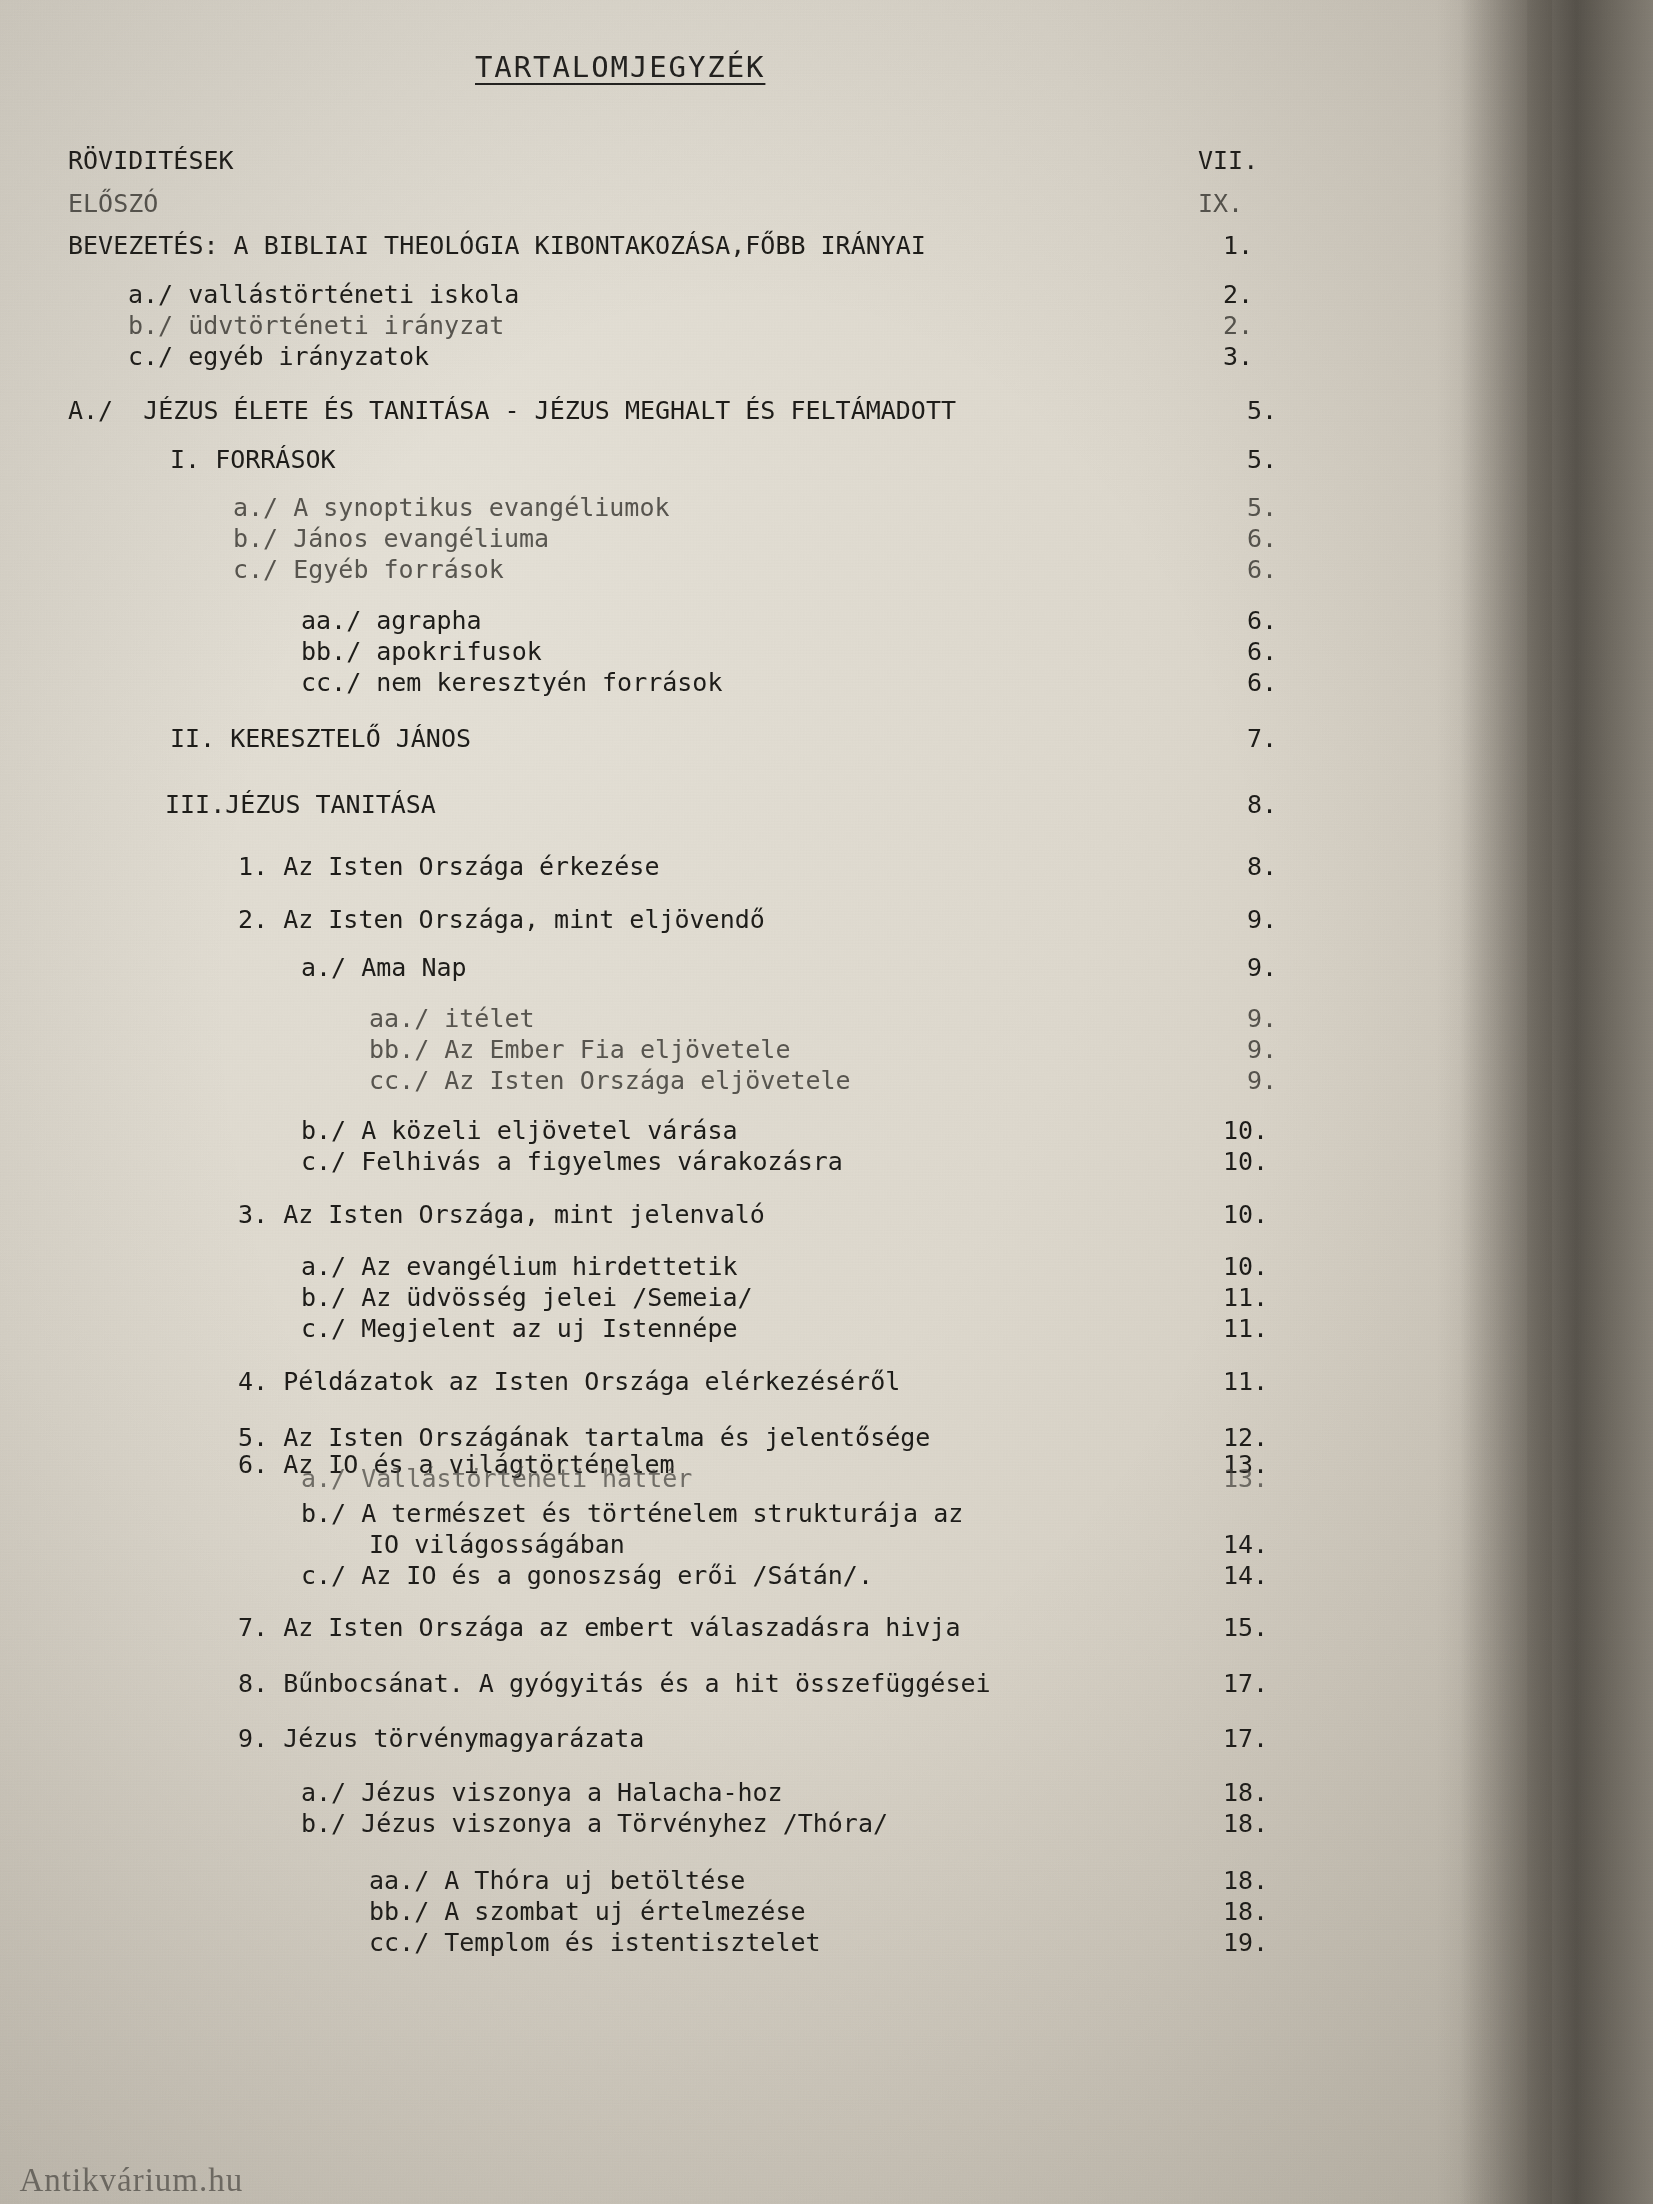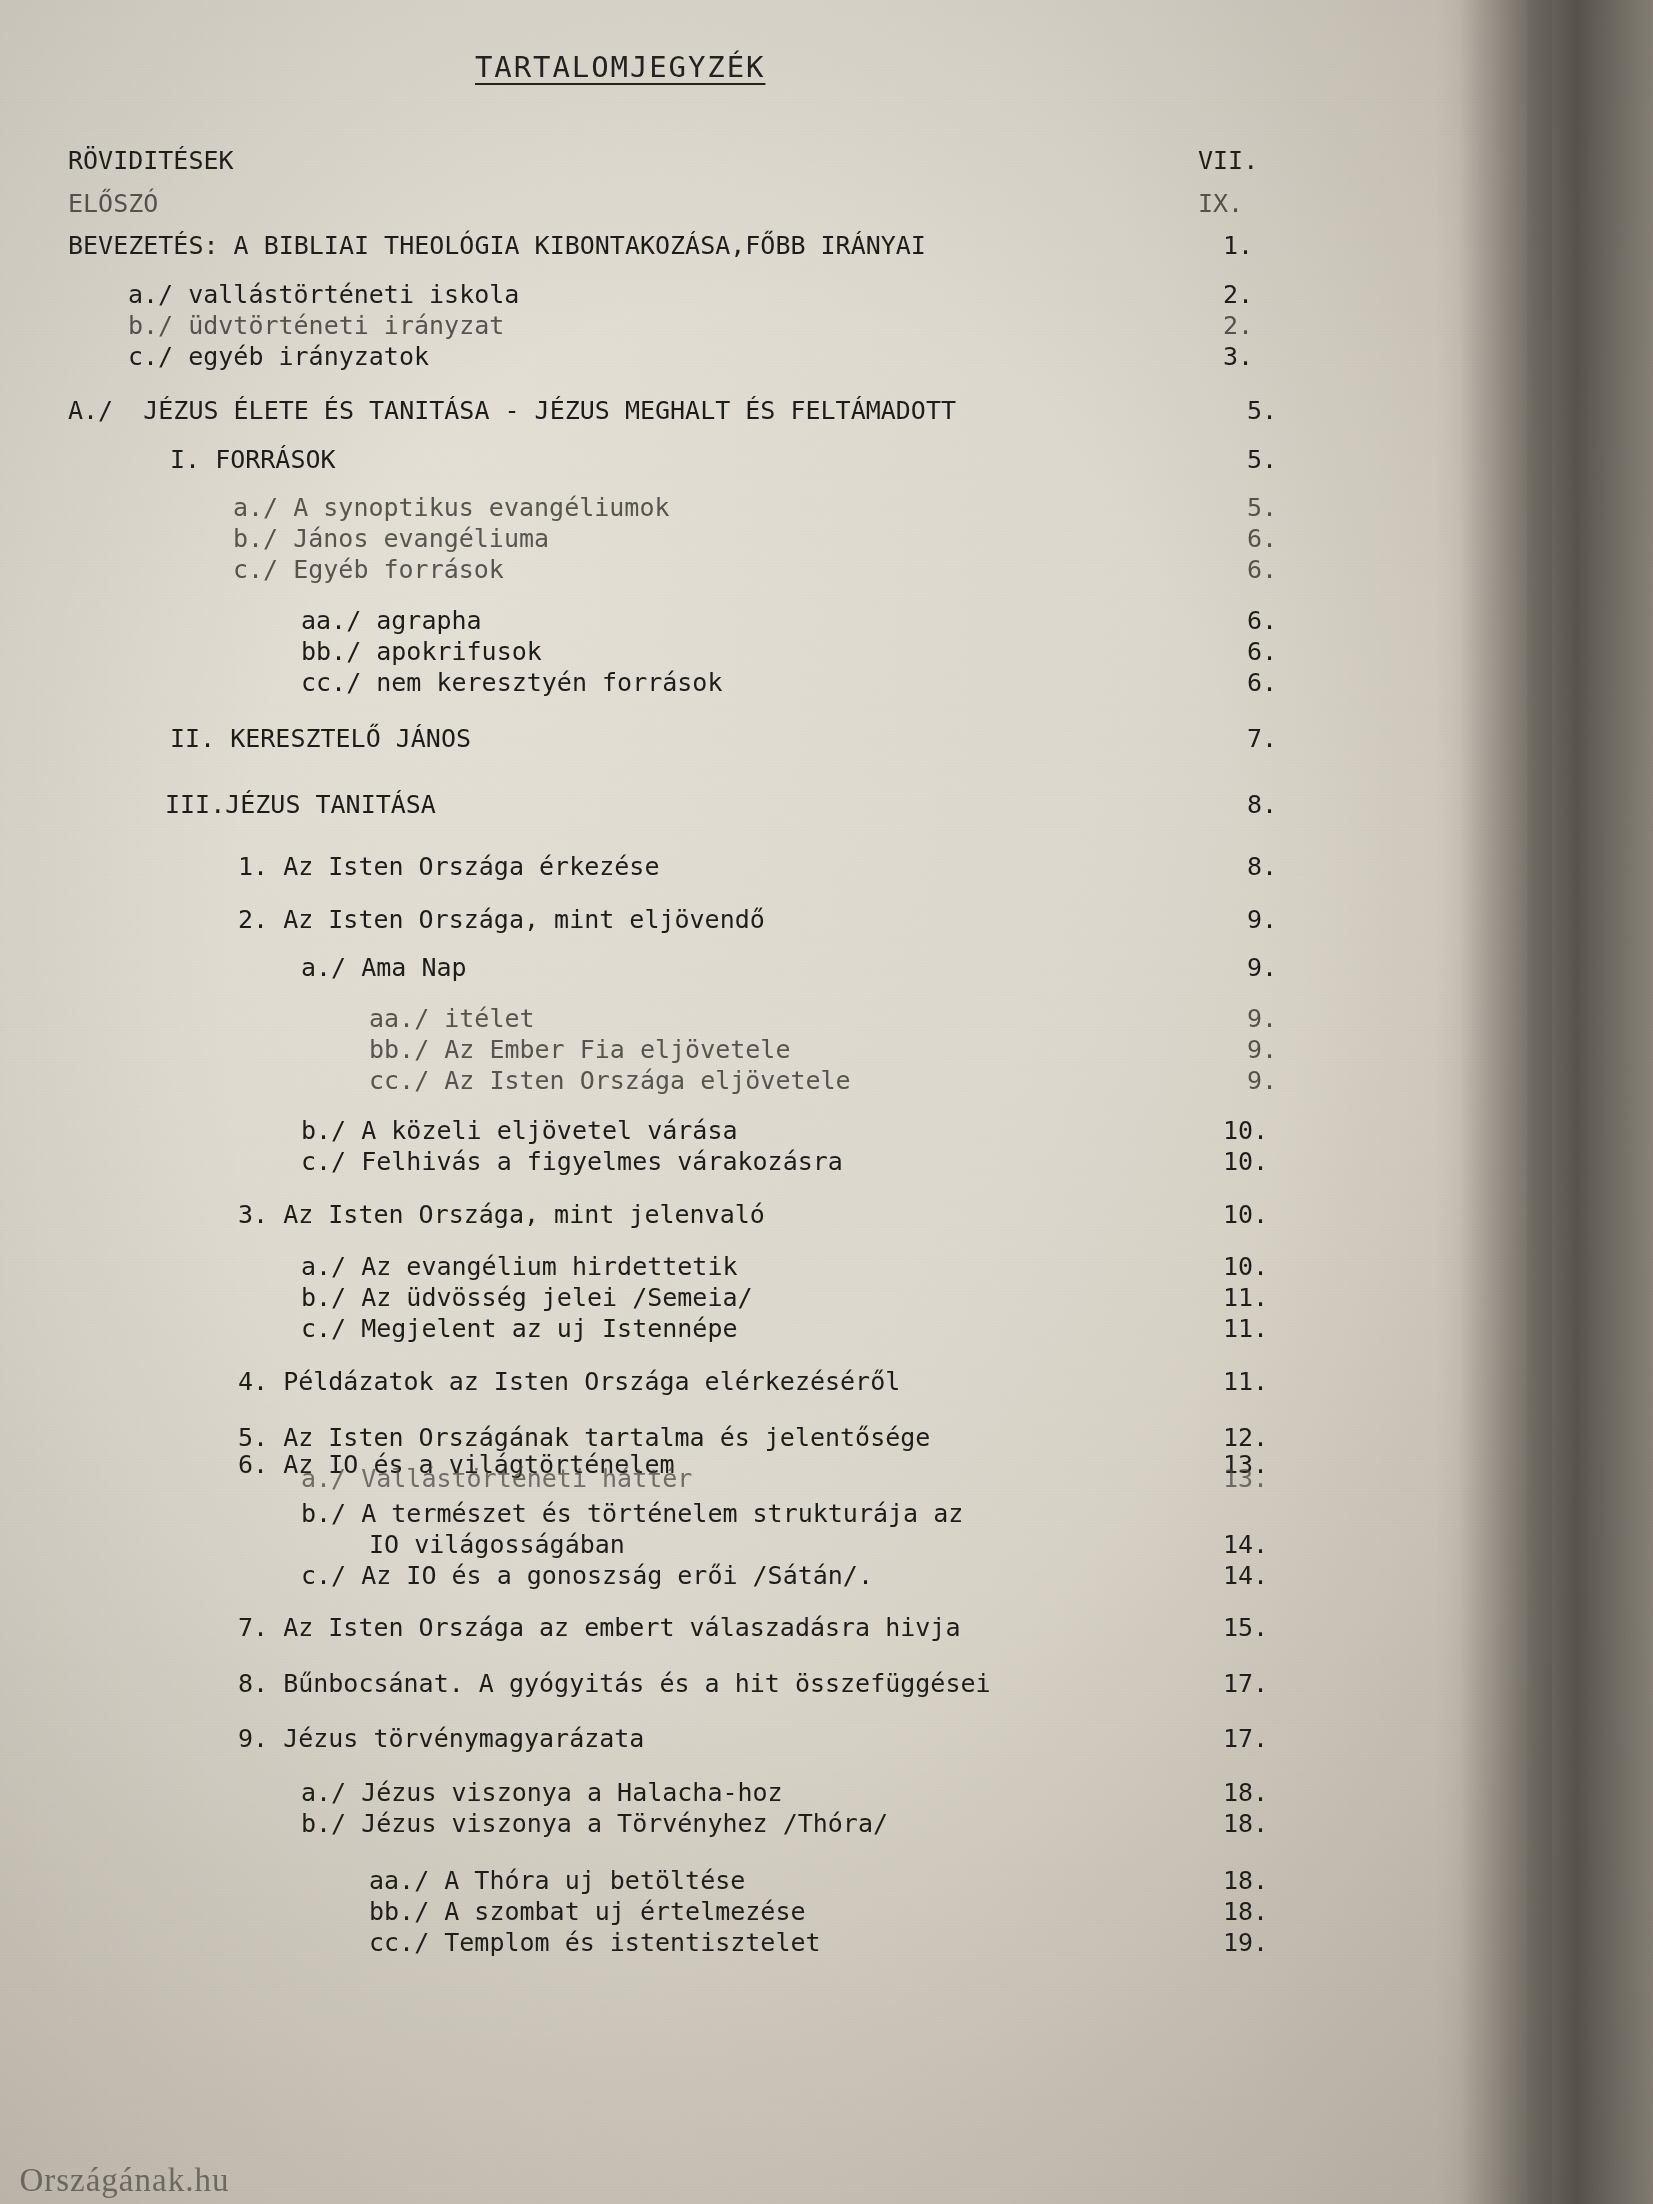--- a/index.html
+++ b/index.html
@@ -180,15 +180,15 @@
         <div class="row" style="position: absolute; left: 0px; top: 1632px; width: 1339px;"><span class="txt" style="left: 233px;">a./ Jézus viszonya a Halacha-hoz</span><span class="pg" style="left: 1155px;">18.</span></div>
         <div class="row" style="position: absolute; left: 0px; top: 1663px; width: 1339px;"><span class="txt" style="left: 233px;">b./ Jézus viszonya a Törvényhez /Thóra/</span><span class="pg" style="left: 1155px;">18.</span></div>
         <div class="row" style="position: absolute; left: 0px; top: 1720px; width: 1339px;"><span class="txt" style="left: 301px;">aa./ A Thóra uj betöltése</span><span class="pg" style="left: 1155px;">18.</span></div>
         <div class="row" style="position: absolute; left: 0px; top: 1751px; width: 1339px;"><span class="txt" style="left: 301px;">bb./ A szombat uj értelmezése</span><span class="pg" style="left: 1155px;">18.</span></div>
         <div class="row" style="position: absolute; left: 0px; top: 1782px; width: 1339px;"><span class="txt" style="left: 301px;">cc./ Templom és istentisztelet</span><span class="pg" style="left: 1155px;">19.</span></div>
       </div>
   </div>
 
   <div id="vignette"></div>
   <div id="noise"></div>
-  <div class="watermark">Országának.hu</div>
+  <div class="watermark">Antikvárium.hu</div>
 </div>
 
 
 </body></html>

